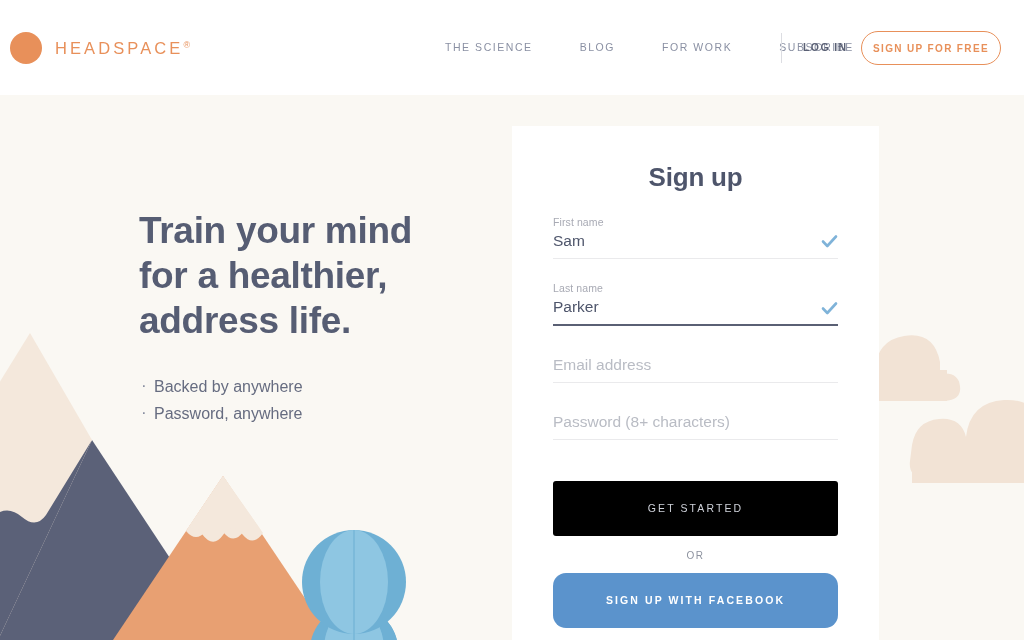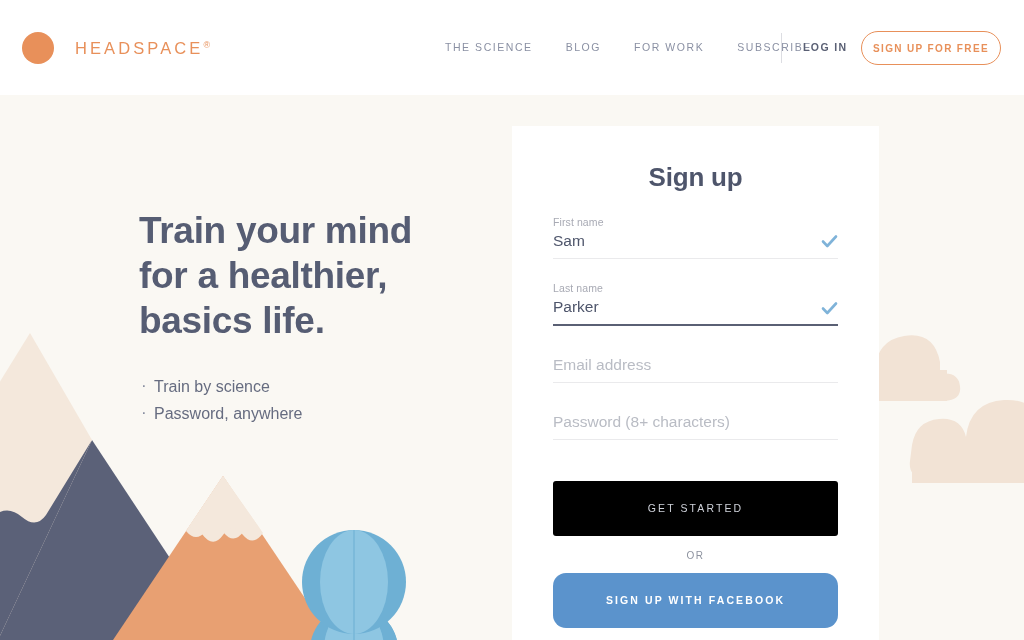--- a/index.html
+++ b/index.html
@@ -25,26 +25,25 @@
     position: absolute;
     top: 0; left: 0;
     width: 1024px;
     height: 95px;
     background: #ffffff;
     z-index: 40;
   }
 
   .logo-wrap {
     position: absolute;
-    left: 22px;
+    left: 10px;
     top: 31px;
     display: flex;
     align-items: center;
     height: 34px;
-    gap: 8px;
   }
   .logo-dot {
     width: 32px;
     height: 32px;
     border-radius: 50%;
     background: #e8905a;
     display: block;
   }
   .logo-text {
     margin-left: 13px;
@@ -61,21 +60,21 @@
     letter-spacing: 0;
     color: #e8905a;
   }
 
   .nav {
     position: absolute;
     left: 445px;
     top: 41px;
     display: flex;
     align-items: center;
-    gap: 0;
+    gap: 14px;
   }
   .nav-link {
     font-size: 10.5px;
     letter-spacing: 1.55px;
     color: #8a90a3;
     text-decoration: none;
     white-space: nowrap;
     margin-right: 33px;
     cursor: pointer;
   }
@@ -367,24 +366,24 @@
 
     <a class="login-link">LOG IN</a>
 
     <button class="signup-btn">SIGN UP FOR FREE</button>
   </div>
 
   <div class="hero">
     <h1 class="headline">
       <span>Train your mind</span><br>
       <span>for a healthier,</span><br>
-      <span>basics life.</span>
+      <span>address life.</span>
     </h1>
     <ul class="bullets">
-      <li>Train by science</li>
+      <li>Backed by anywhere</li>
       <li>Password, anywhere</li>
     </ul>
   </div>
 
   <div class="card">
     <div class="card-title">Sign up</div>
 
     <div class="field">
       <label class="field-label">First name</label>
       <input class="field-input" type="text" value="Sam" style="">

